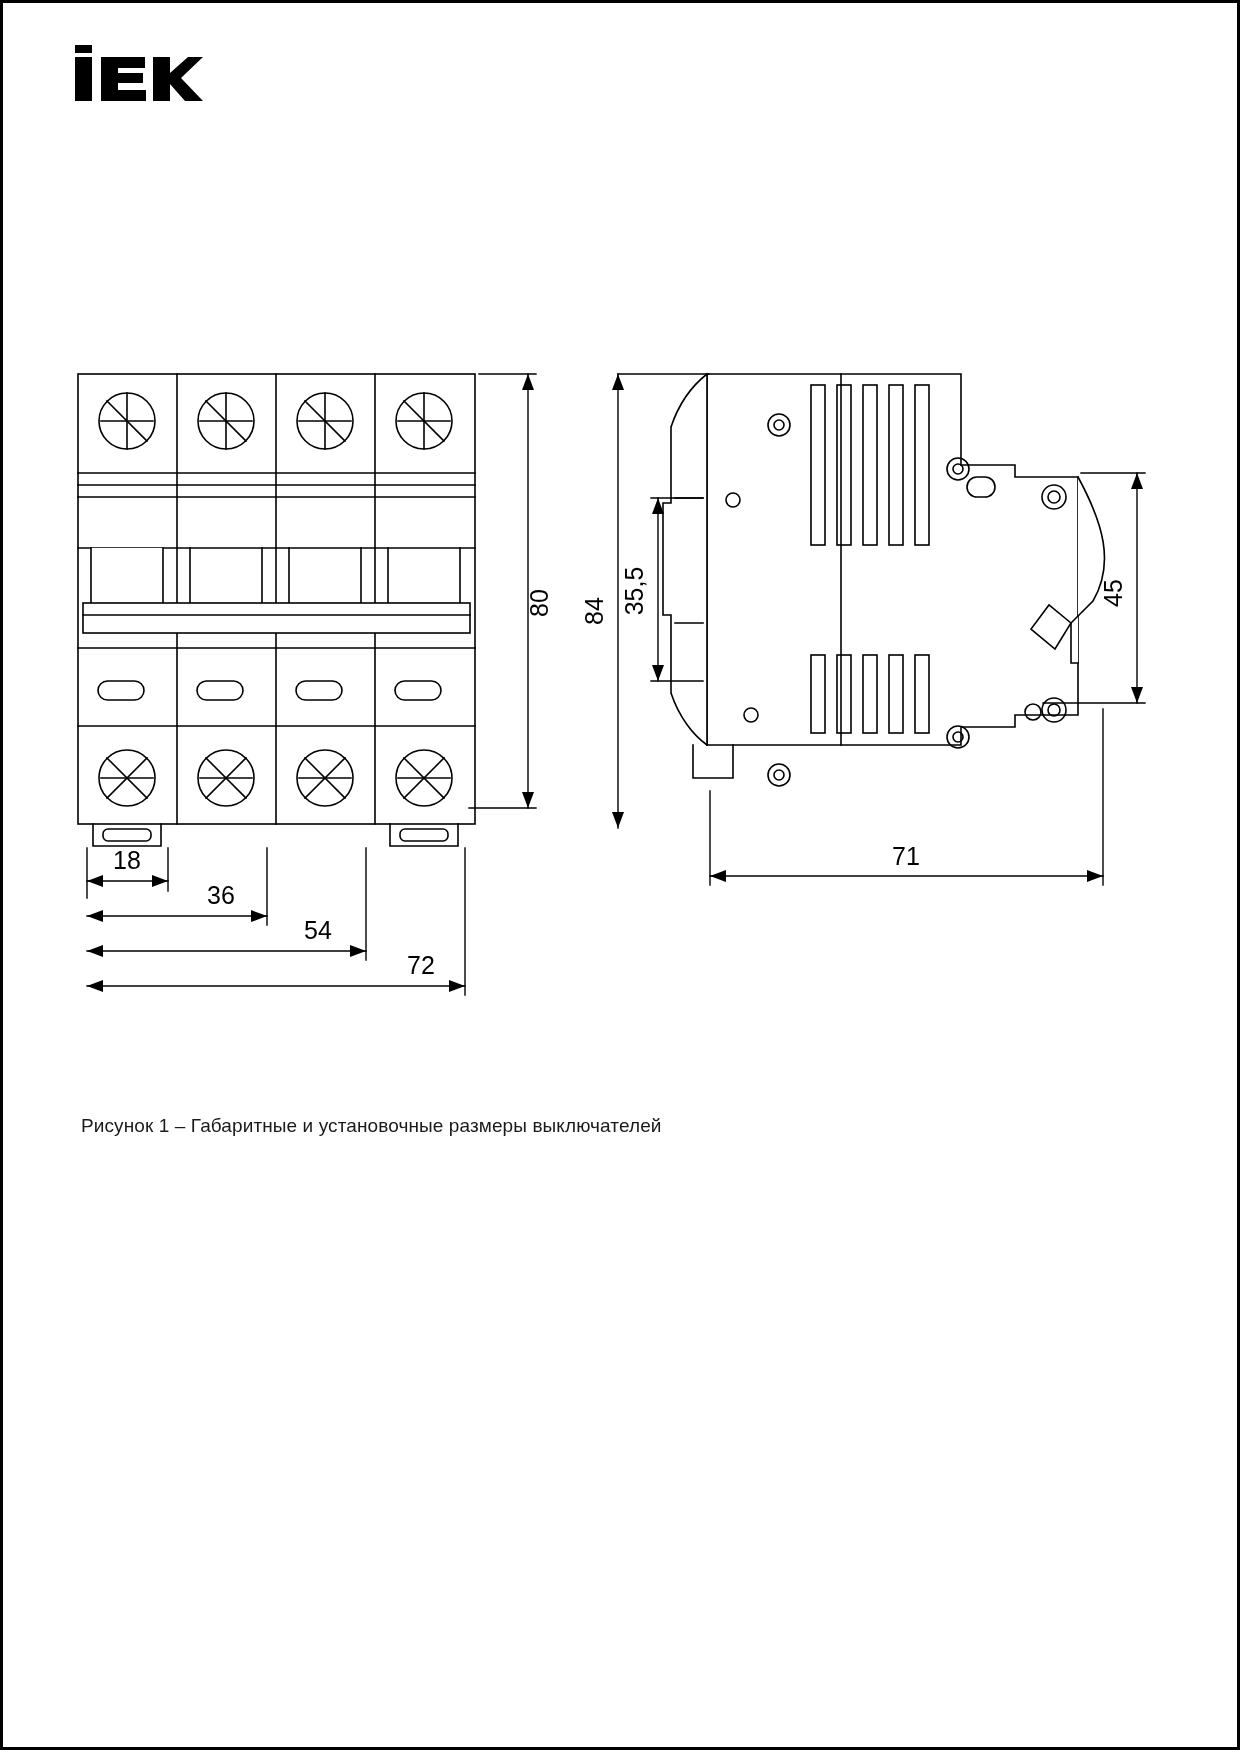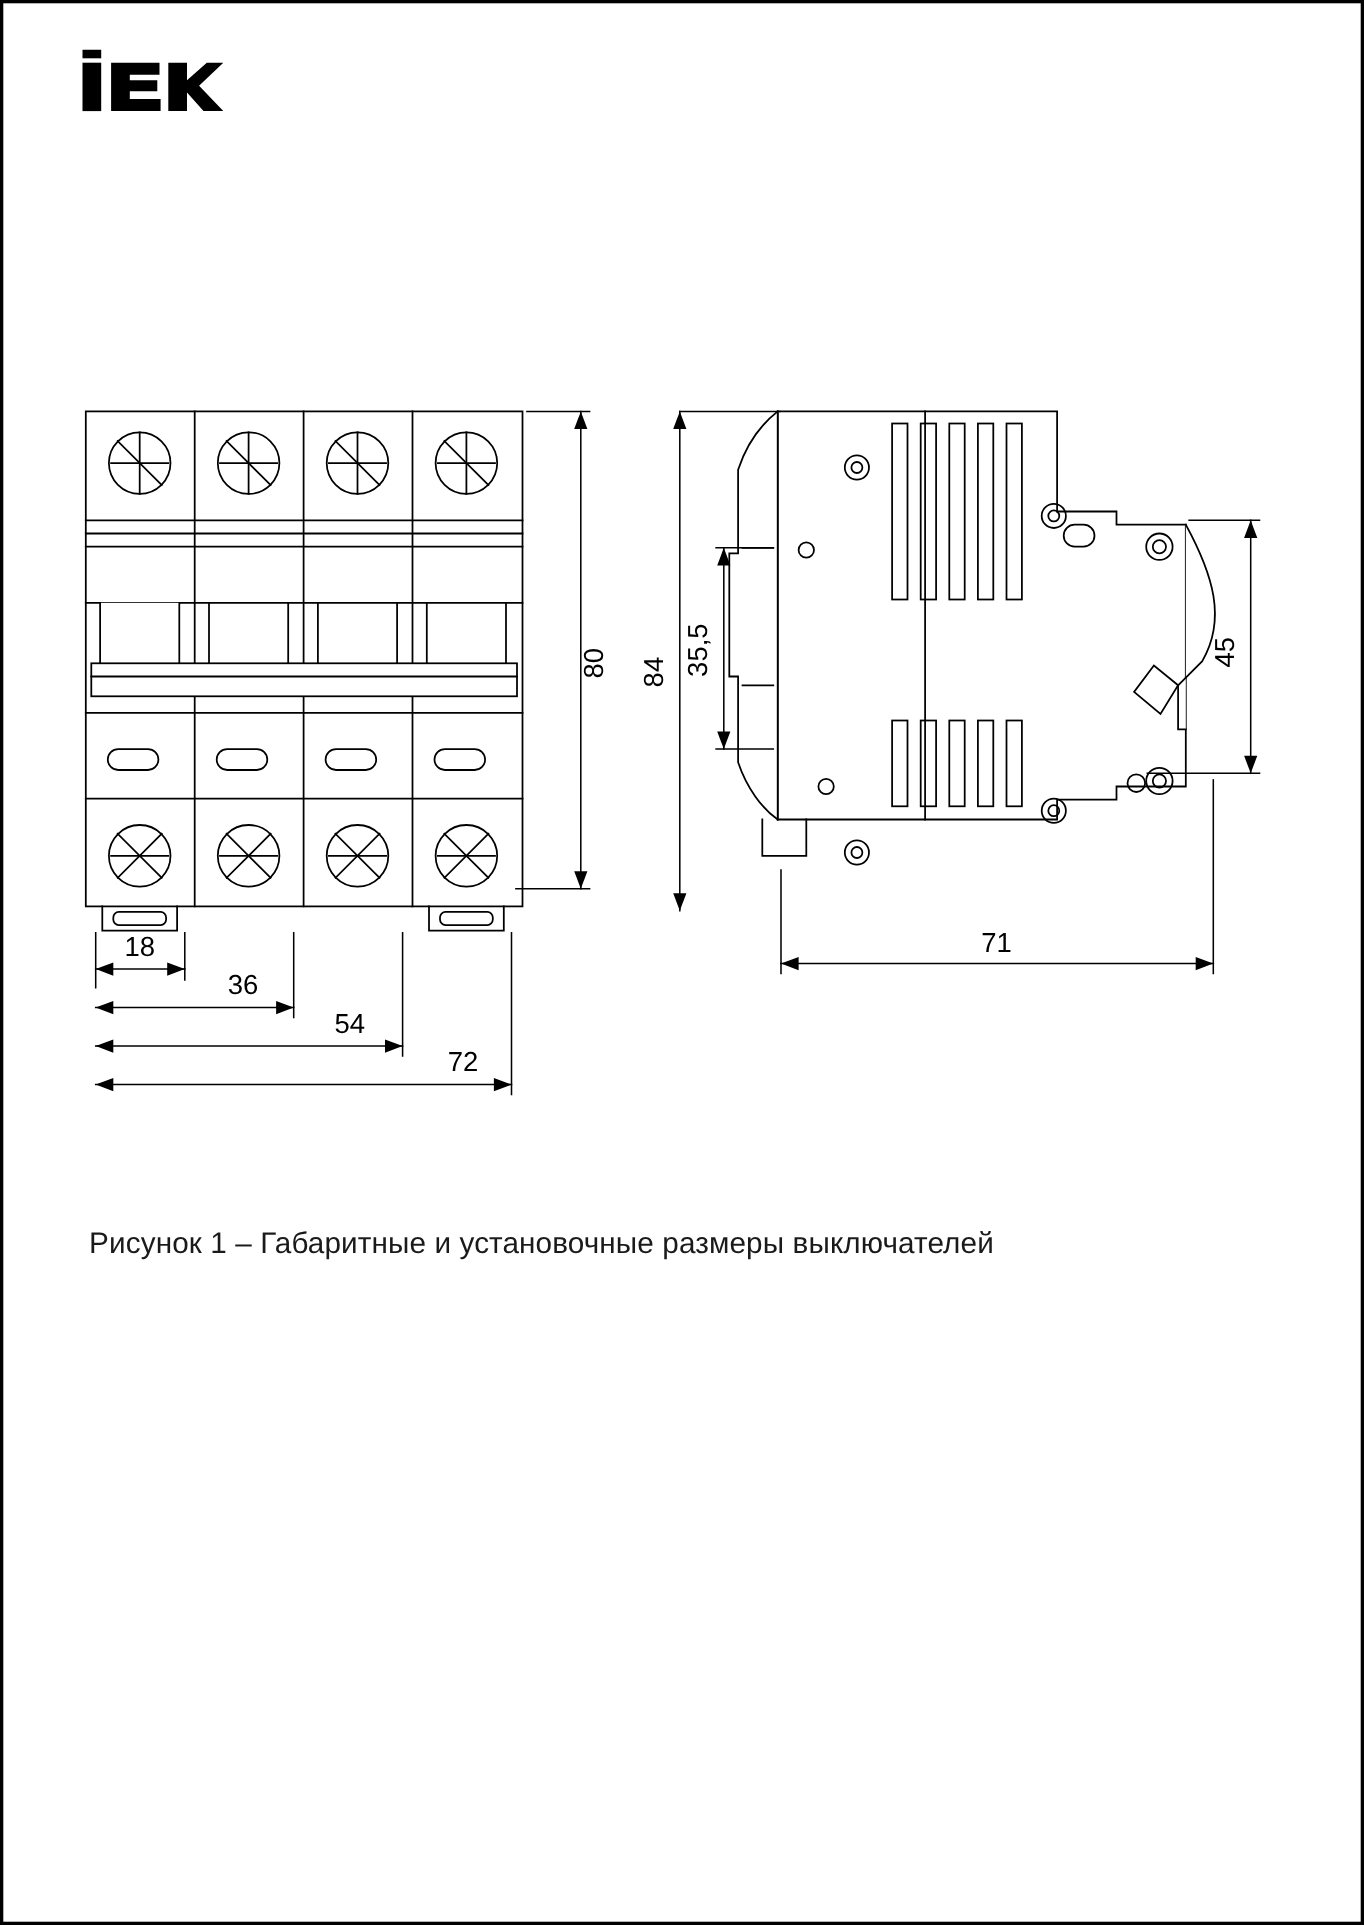--- a/index.html
+++ b/index.html
@@ -36,21 +36,21 @@
     left: 0;
     top: 0;
     width: 1240px;
     height: 1750px;
     pointer-events: none;
   }
   .caption {
     position: absolute;
     left: 78px;
     top: 1112px;
-    font-size: 27px;
+    font-size: 19px;
     letter-spacing: 0.1px;
     white-space: nowrap;
     color: #1a1a1a;
   }
   svg { display: block; }
   text {
     font-family: "Liberation Sans", sans-serif;
     fill: #000;
   }
 </style>

